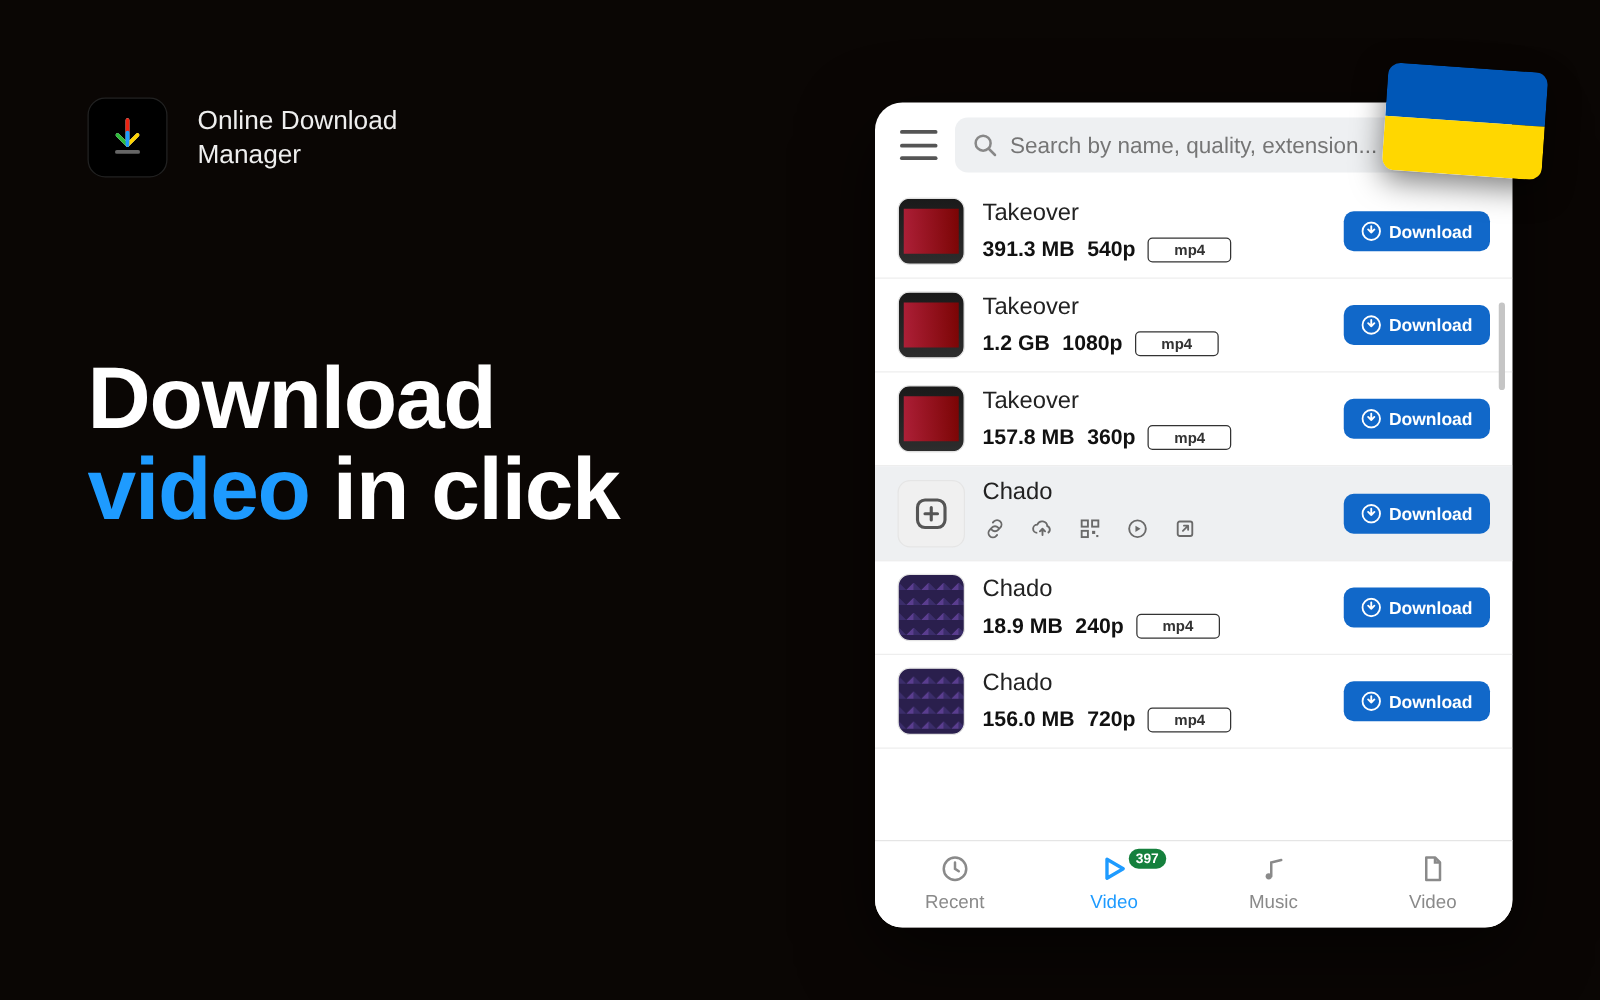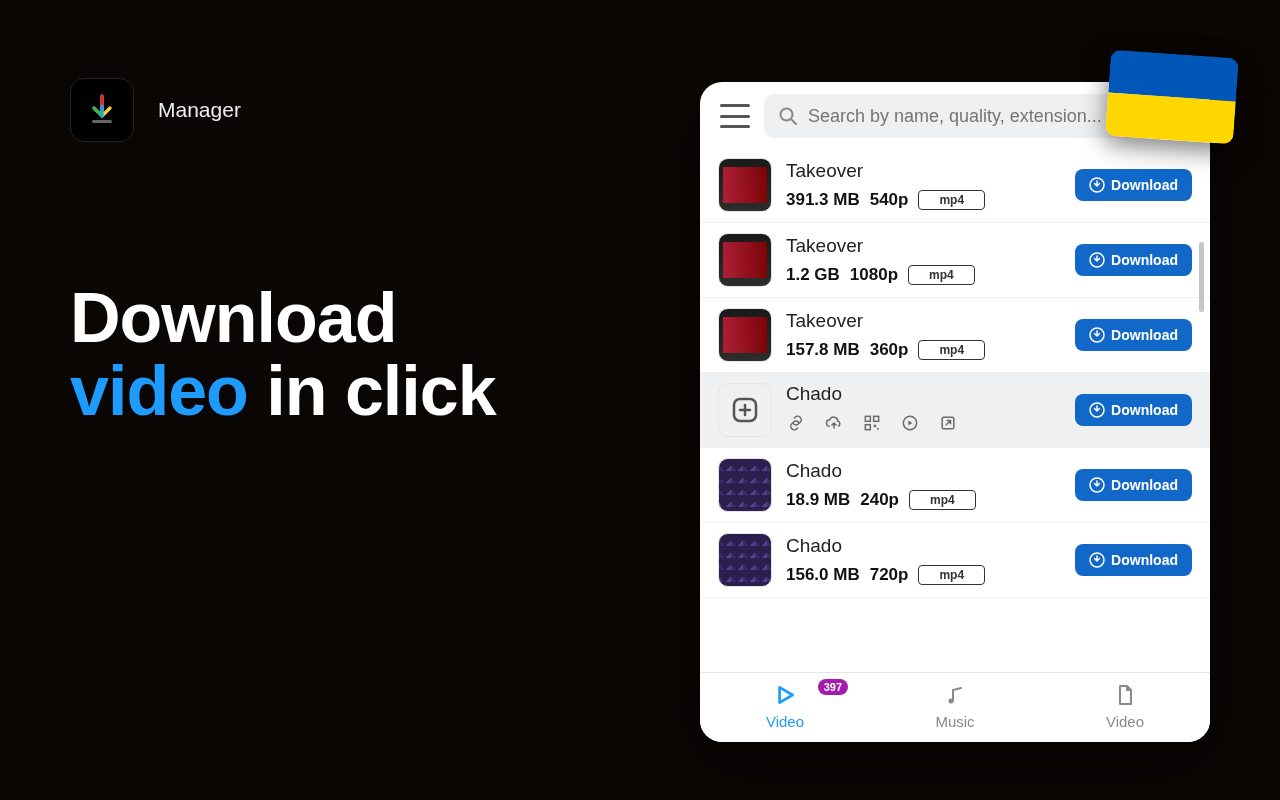--- a/index.html
+++ b/index.html
@@ -253,21 +253,21 @@
   cursor: pointer;
   position: relative;
   font-size: 15px;
 }
 .tab.active { color: #1e9bff; }
 .tab .ico { height: 28px; display: flex; align-items: center; }
 .tab .count {
   position: absolute;
   top: -2px;
   right: 22px;
-  background: #a21caf;
+  background: #15803d;
   color: #fff;
   font-size: 11px;
   font-weight: 700;
   padding: 2px 6px;
   border-radius: 8px;
 }
 </style>
 </head>
 <body>
 
@@ -277,20 +277,21 @@
       <svg width="36" height="36" viewBox="0 0 36 36">
         <path d="M18 4 L18 24 M18 24 L10 16 M18 24 L26 16" stroke="#fff" stroke-width="3" fill="none" stroke-linecap="round"></path>
         <path d="M10 16 L18 24" stroke="#2dbd3a" stroke-width="3" fill="none" stroke-linecap="round"></path>
         <path d="M26 16 L18 24" stroke="#ffd400" stroke-width="3" fill="none" stroke-linecap="round"></path>
         <path d="M18 4 L18 14" stroke="#e21" stroke-width="3" fill="none" stroke-linecap="round"></path>
         <path d="M18 14 L18 24" stroke="#1e9bff" stroke-width="3" fill="none" stroke-linecap="round"></path>
         <rect x="8" y="28" width="20" height="3" rx="1.5" fill="#666"></rect>
       </svg>
     </div>
     <div class="app-name">
+      <div>Online Download</div>
       <div>Manager</div>
     </div>
   </div>
   <div class="headline">
     <span>Download</span><br>
     <span class="accent">video</span><span> in click</span>
   </div>
 </div>
 
 <div class="flag">
@@ -448,20 +449,29 @@
           <span>Download</span>
         </button>
       </div>
     </div>
 
   <div class="scrollbar-track">
     <div class="scrollbar-thumb"></div>
   </div>
 
   <div class="tabs">
+    <div class="tab">
+      <div class="ico">
+          <svg width="24" height="24" viewBox="0 0 24 24">
+            <circle cx="12" cy="12" r="9" stroke="#8a8a8a" stroke-width="2" fill="none"></circle>
+            <path d="M12 7v5l3 2" stroke="#8a8a8a" stroke-width="2" fill="none" stroke-linecap="round"></path>
+          </svg>
+        </div>
+      <span>Recent</span>
+    </div>
     <div class="tab active">
       <div class="ico">
           <svg width="26" height="26" viewBox="0 0 24 24">
             <path d="M7 5 L19 12 L7 19 Z" stroke="#1e9bff" stroke-width="2.5" fill="none" stroke-linejoin="round"></path>
           </svg>
         </div>
       <span>Video</span>
       <span class="count">397</span>
     </div>
     <div class="tab">

